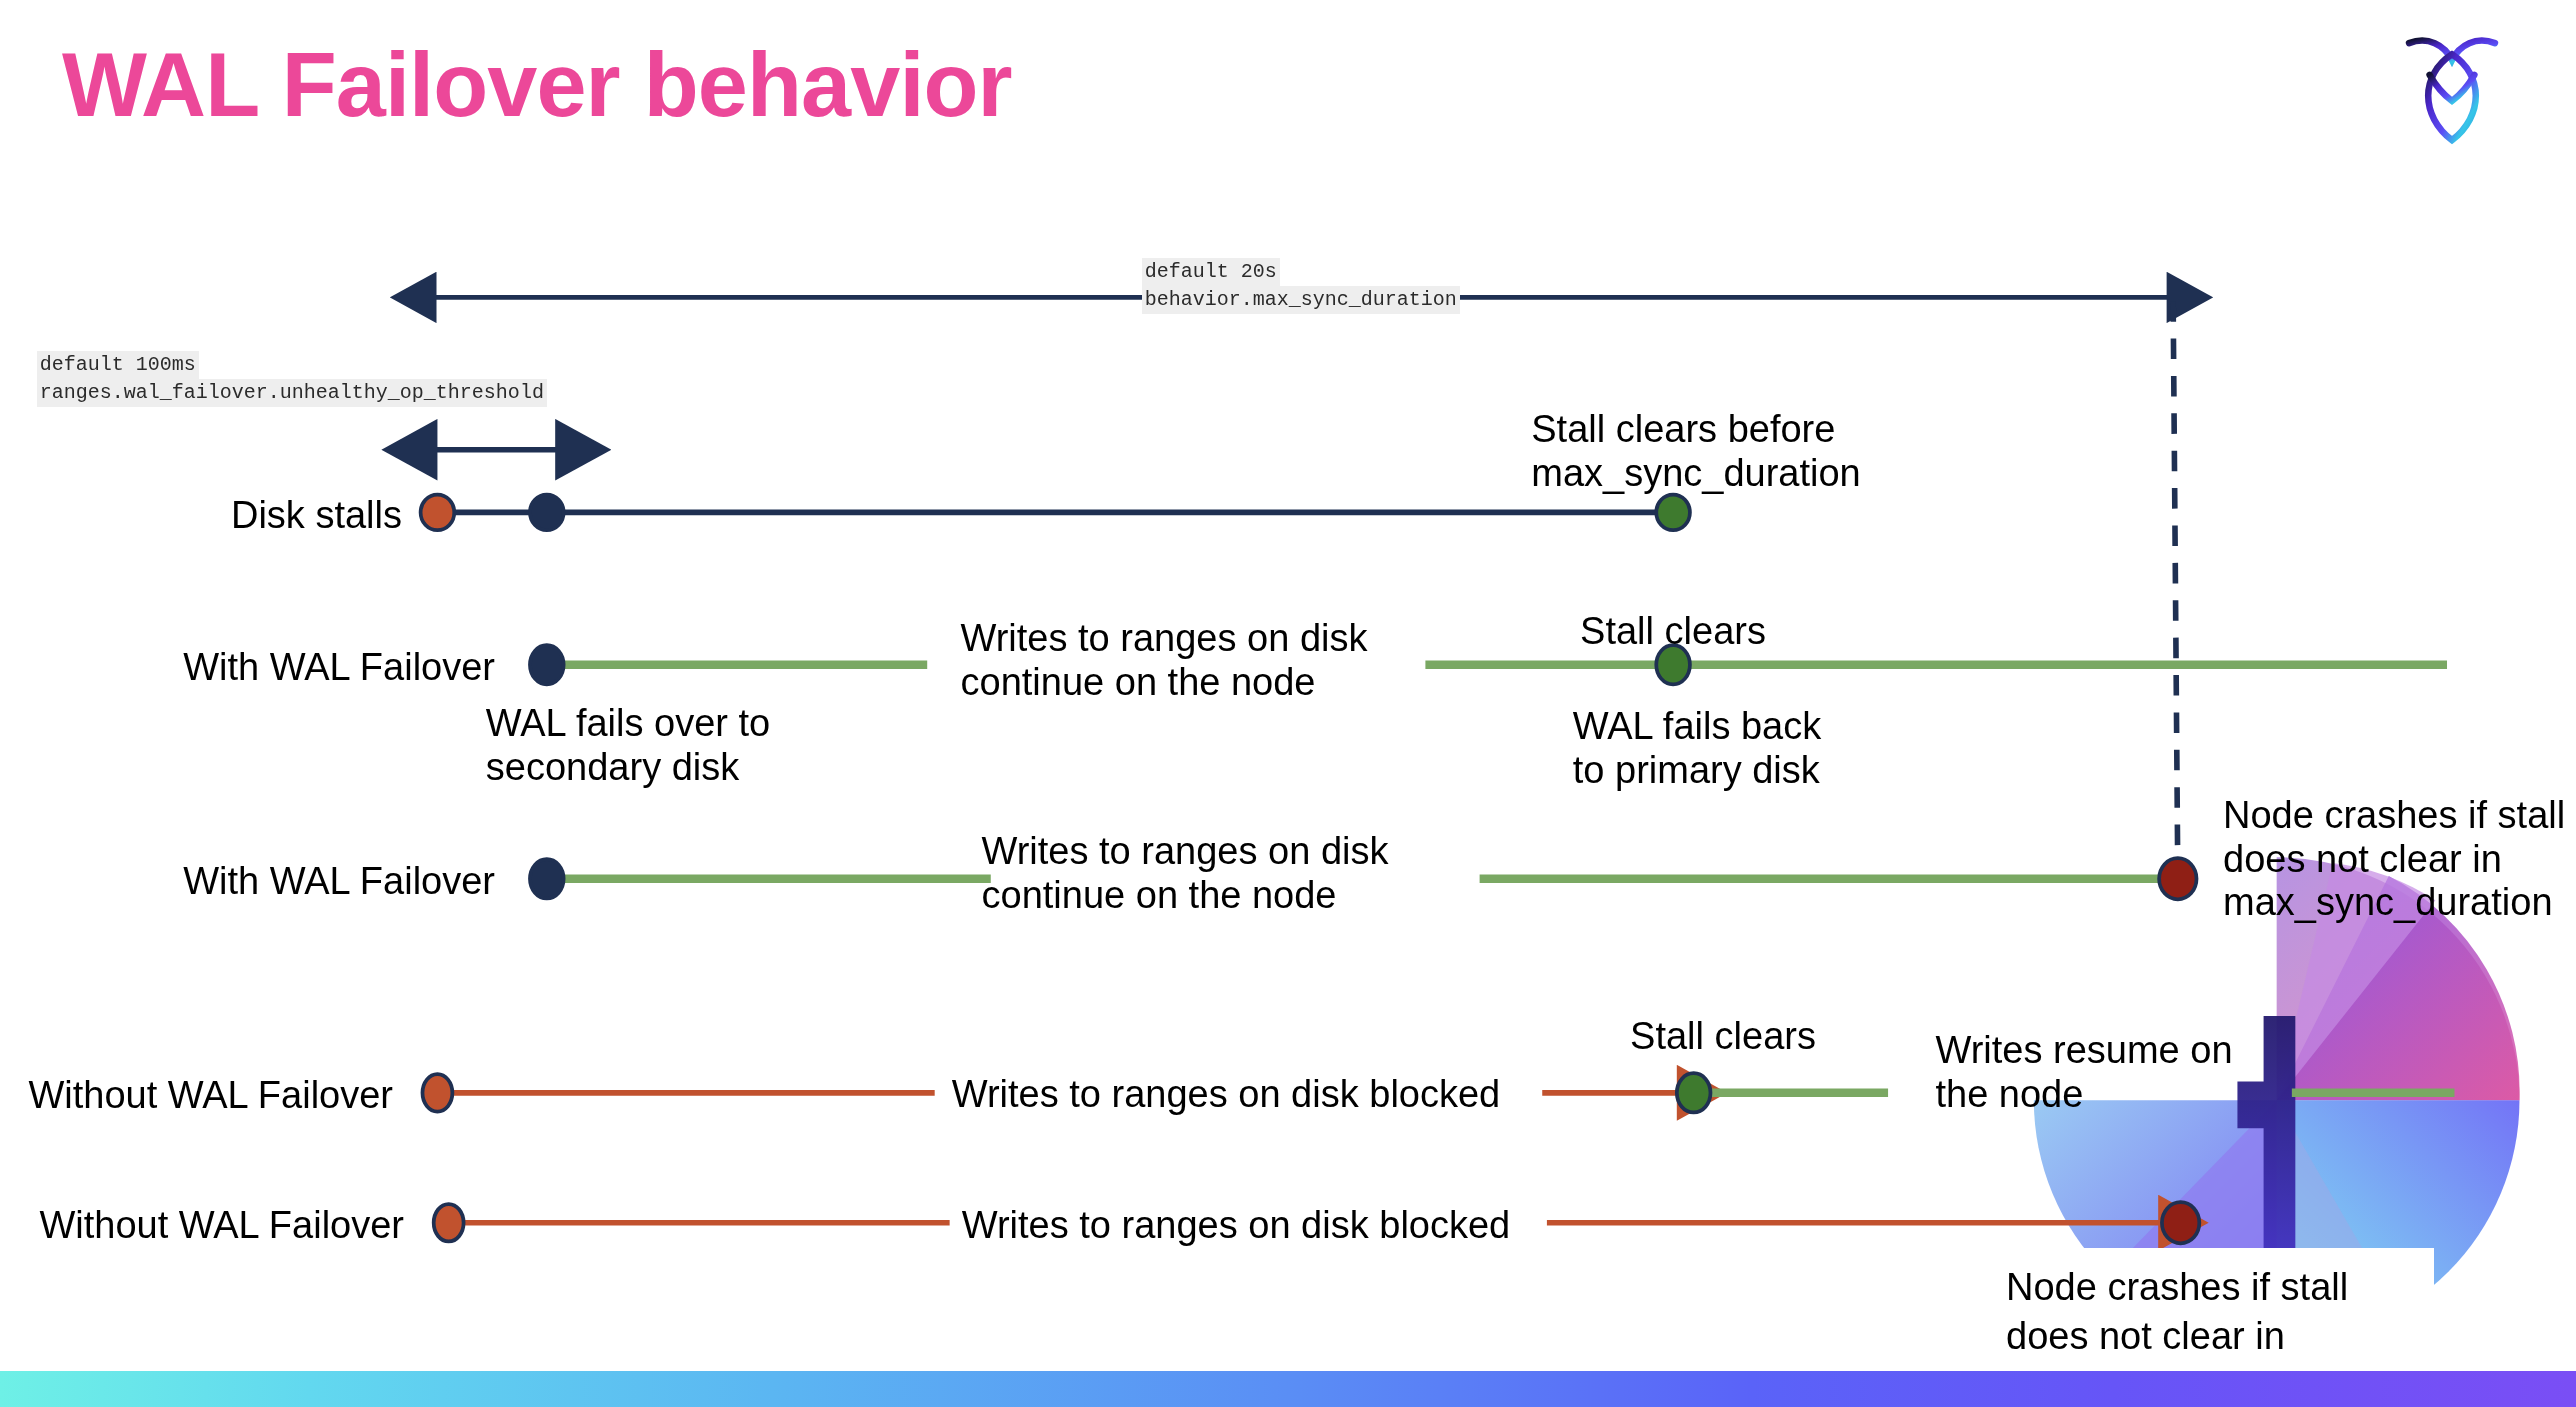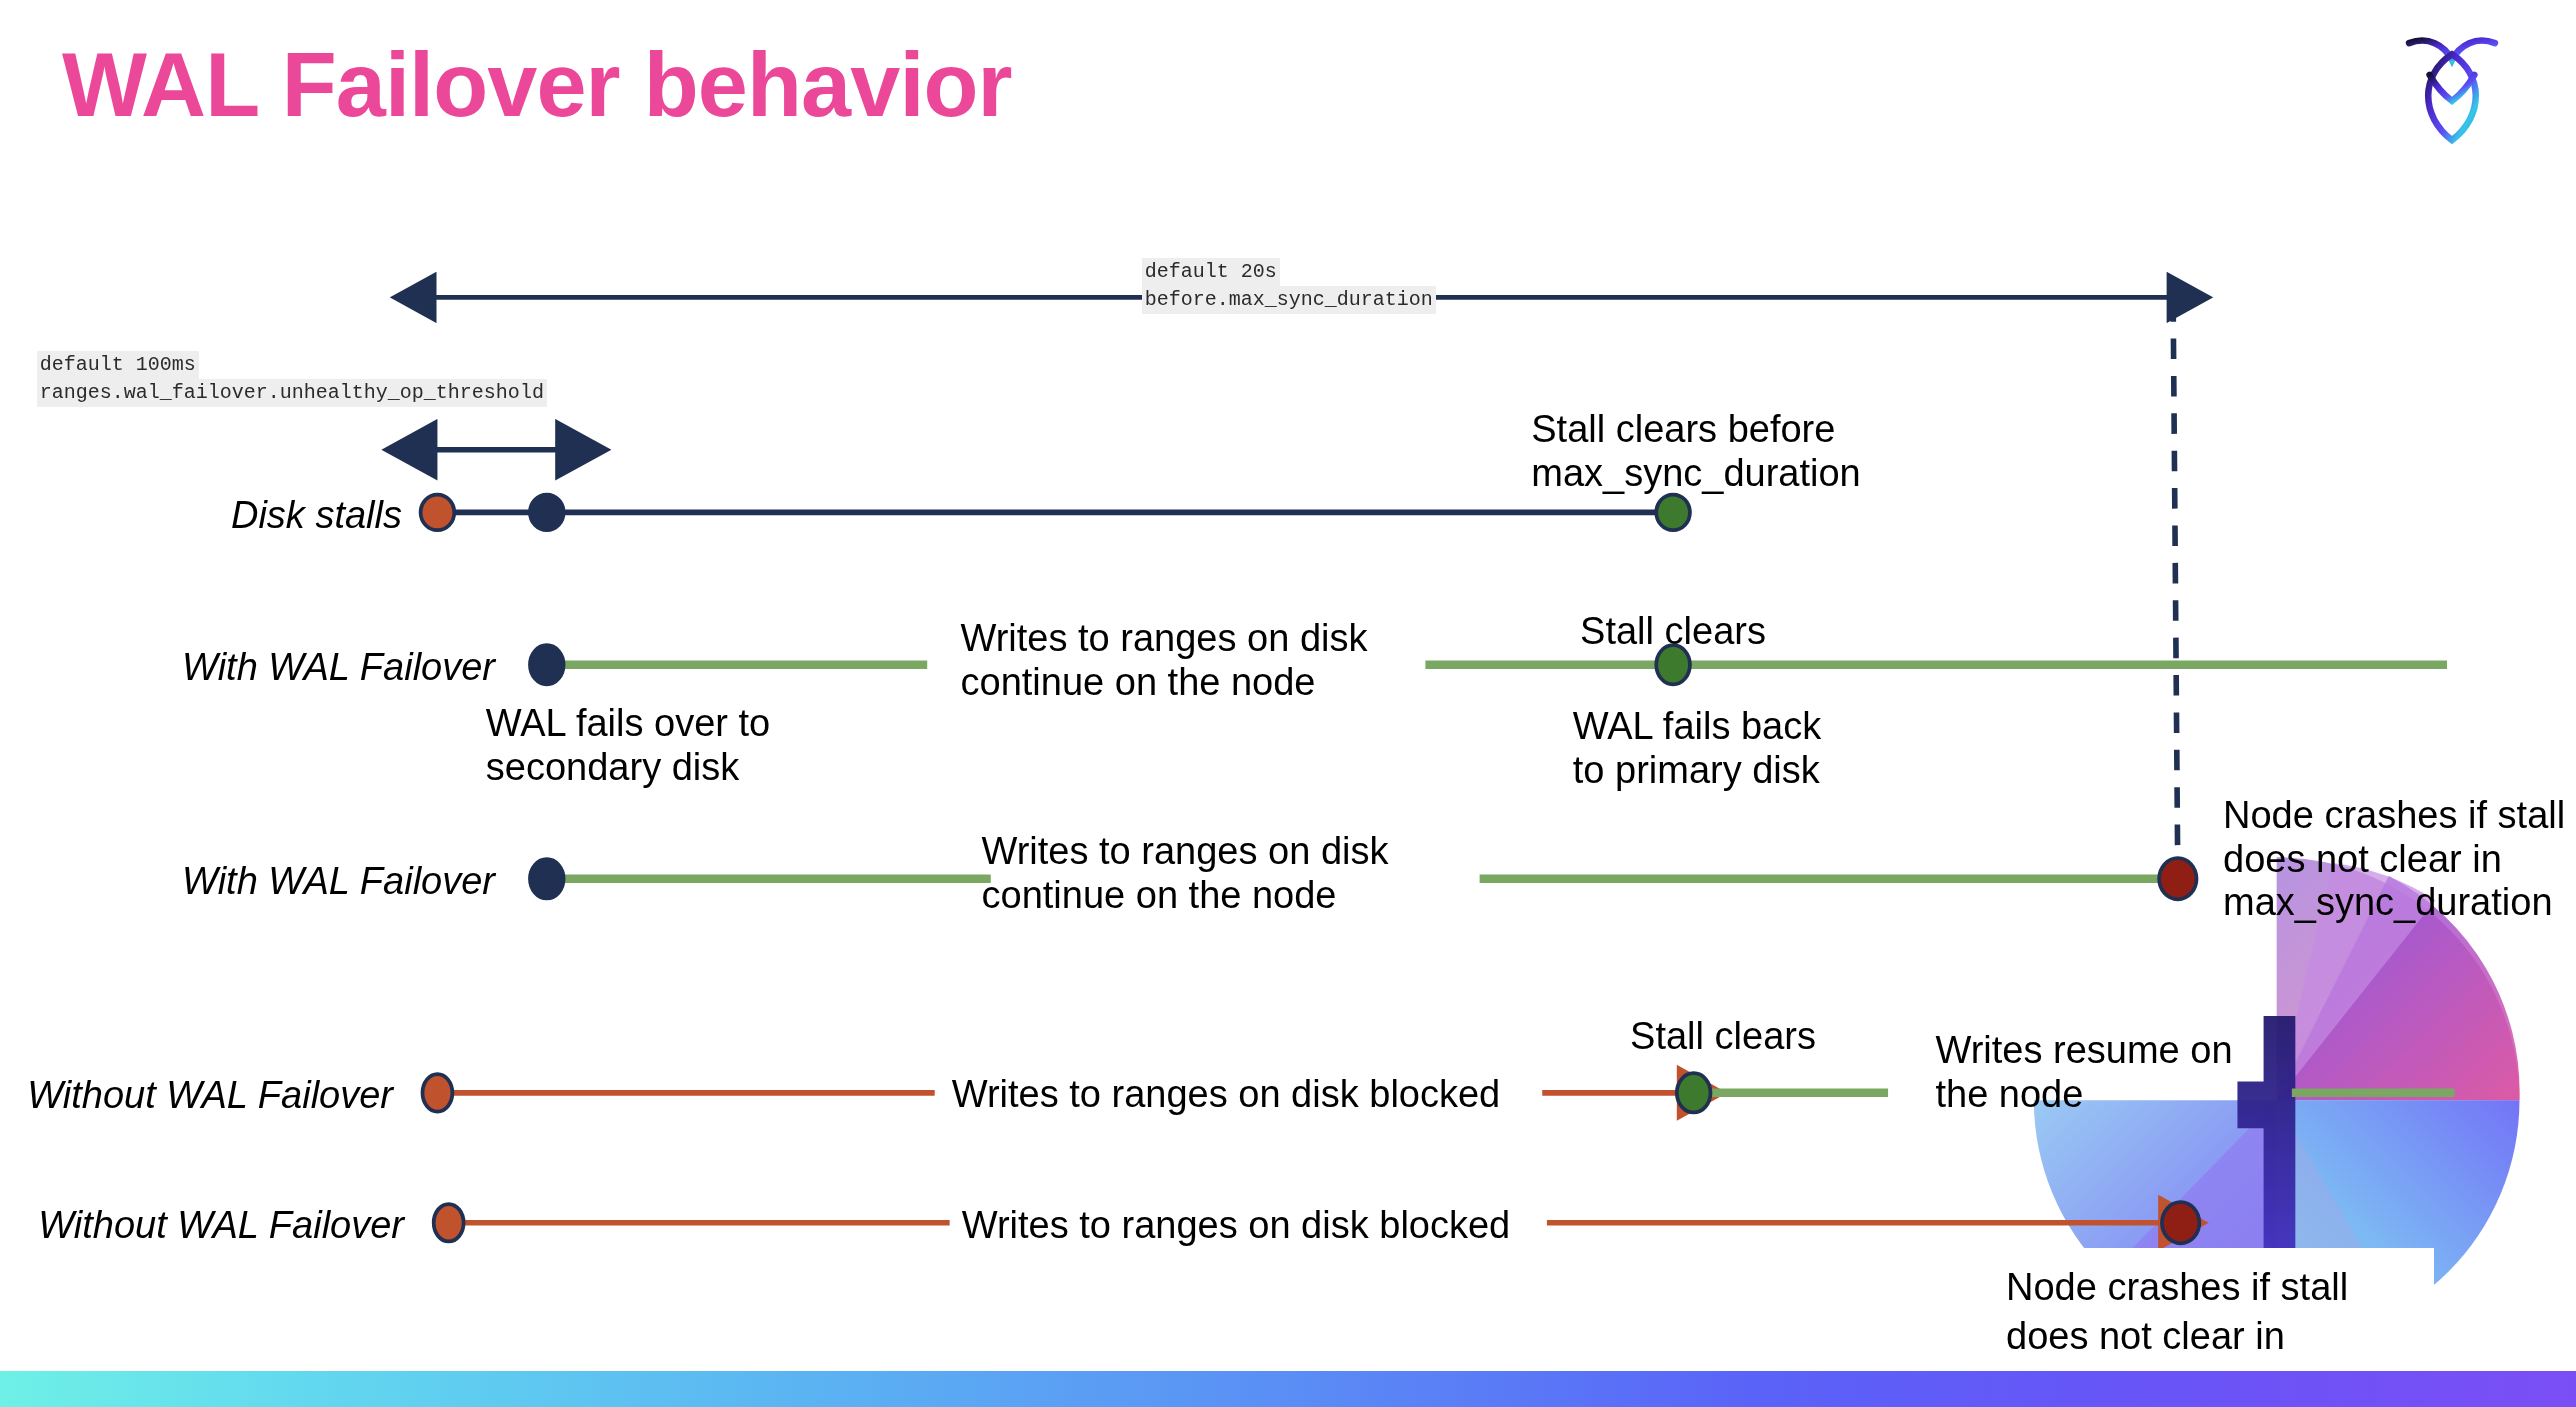--- a/index.html
+++ b/index.html
@@ -67,21 +67,20 @@
     white-space: pre-line;
   }
   .lbl.center { transform: translateX(-50%); }
   .lbl.left   { text-align: left; }
 
   .rowlabel {
     position: absolute;
     color: #000000;
     font-size: 38px;
     white-space: nowrap;
-    font-style: italic;
   }
   
   .code {
     position: absolute;
     font-family: "Liberation Mono", "DejaVu Sans Mono", monospace;
     font-size: 20px;
     line-height: 1.3;
     color: #2b2b2b;
     white-space: nowrap;
   }
@@ -228,21 +227,21 @@
     <g>
       <line x1="480" y1="1308" x2="1016" y2="1308" stroke="#c1522e" stroke-width="6"></line>
       <line x1="1655" y1="1308" x2="2315" y2="1308" stroke="#c1522e" stroke-width="6" marker-end="url(#orangeArrowR)"></line>
       <ellipse cx="480" cy="1308" rx="16" ry="20" fill="#c1522e" stroke="#1f3052" stroke-width="4"></ellipse>
       <ellipse cx="2333" cy="1308" rx="20" ry="22" fill="#8f1f15" stroke="#1f3052" stroke-width="4"></ellipse>
     </g>
   </svg>
 
   <div class="code" style="left:1142px; top:258px;">
     <span>default 20s</span><br>
-    <span>before.max_sync_duration</span>
+    <span>behavior.max_sync_duration</span>
   </div>
 
   <div class="code" style="left:37px; top:351px;">
     <span>default 100ms</span><br>
     <span>ranges.wal_failover.unhealthy_op_threshold</span>
   </div>
 
   <div class="rowlabel right" style="left:402px; top:494px; transform:translateX(-100%);">Disk stalls</div>
 
   <div class="rowlabel right" style="left:495px; top:646px; transform:translateX(-100%);">With WAL Failover</div>

